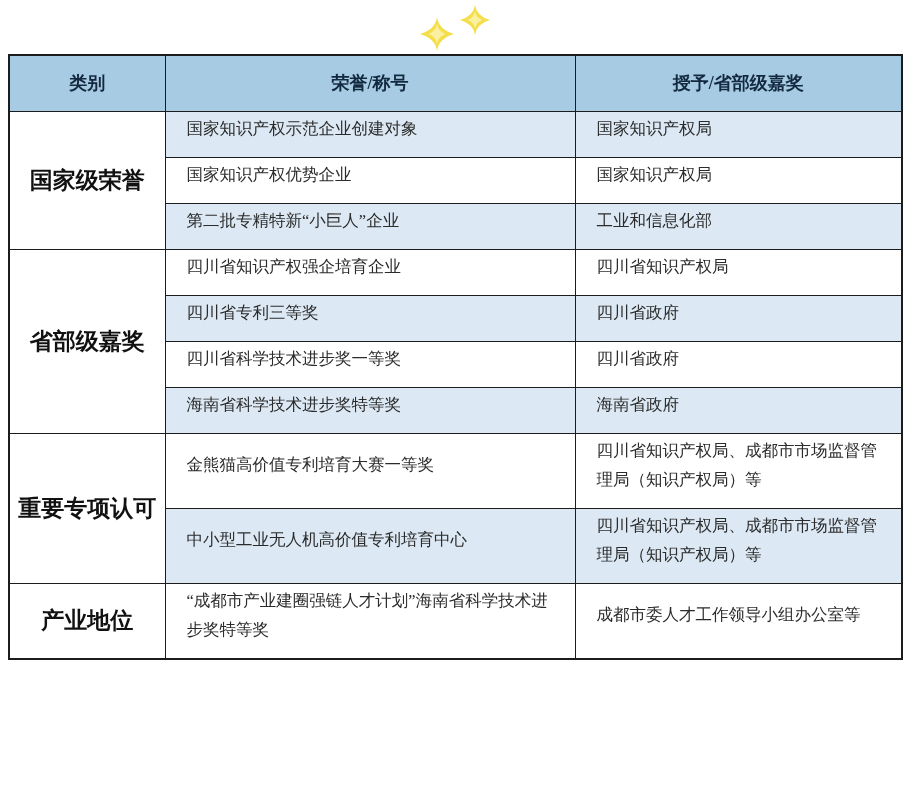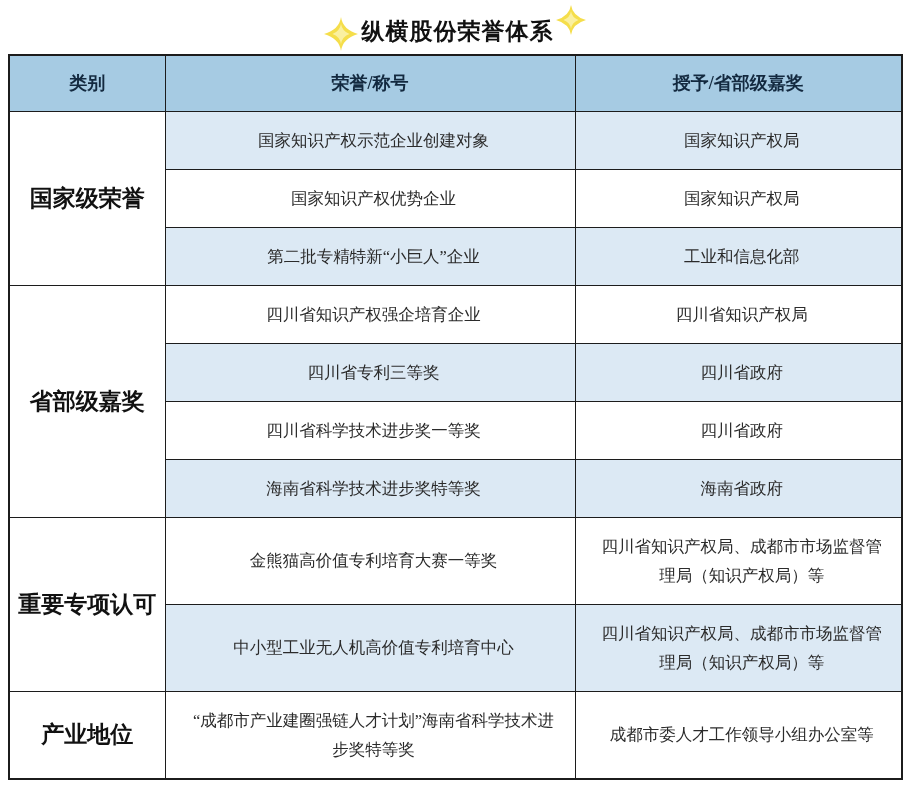--- a/index.html
+++ b/index.html
@@ -62,39 +62,38 @@
     font-weight: bold;
     font-size: 23px;
     color: #111111;
     text-align: center;
     padding: 6px 8px;
   }
   td.honor-cell, td.unit-cell {
     background: #ffffff;
     font-size: 16.5px;
     color: #2b2b2b;
-    text-align: center;
-    padding: 14px 14px 14px 21px;
+    text-align: left;
+    padding: 2px 14px 14px 21px;
     line-height: 29px;
   }
   td.shaded { background: #dce9f4; }
 </style>
 </head>
 <body>
 
 <div class="page">
 
   <div class="title-bar">
     <span class="sparkle sparkle-left">
       <svg width="34" height="34" viewBox="0 0 24 24">
         <path d="M12 0 Q13.3 9 24 12 Q13.3 15 12 24 Q10.7 15 0 12 Q10.7 9 12 0 Z" fill="#f5de4b"></path>
         <path d="M12 5 Q12.9 10.2 18 12 Q12.9 13.8 12 19 Q11.1 13.8 6 12 Q11.1 10.2 12 5 Z" fill="#faf0a0"></path>
       </svg>
     </span>
-    <span class="page-title">纵横股份荣誉体系</span>
     <span class="sparkle sparkle-right">
       <svg width="30" height="30" viewBox="0 0 24 24">
         <path d="M12 0 Q13.3 9 24 12 Q13.3 15 12 24 Q10.7 15 0 12 Q10.7 9 12 0 Z" fill="#f5de4b"></path>
         <path d="M12 5 Q12.9 10.2 18 12 Q12.9 13.8 12 19 Q11.1 13.8 6 12 Q11.1 10.2 12 5 Z" fill="#faf0a0"></path>
       </svg>
     </span>
   </div>
 
   <table class="honor-table">
     <colgroup>

